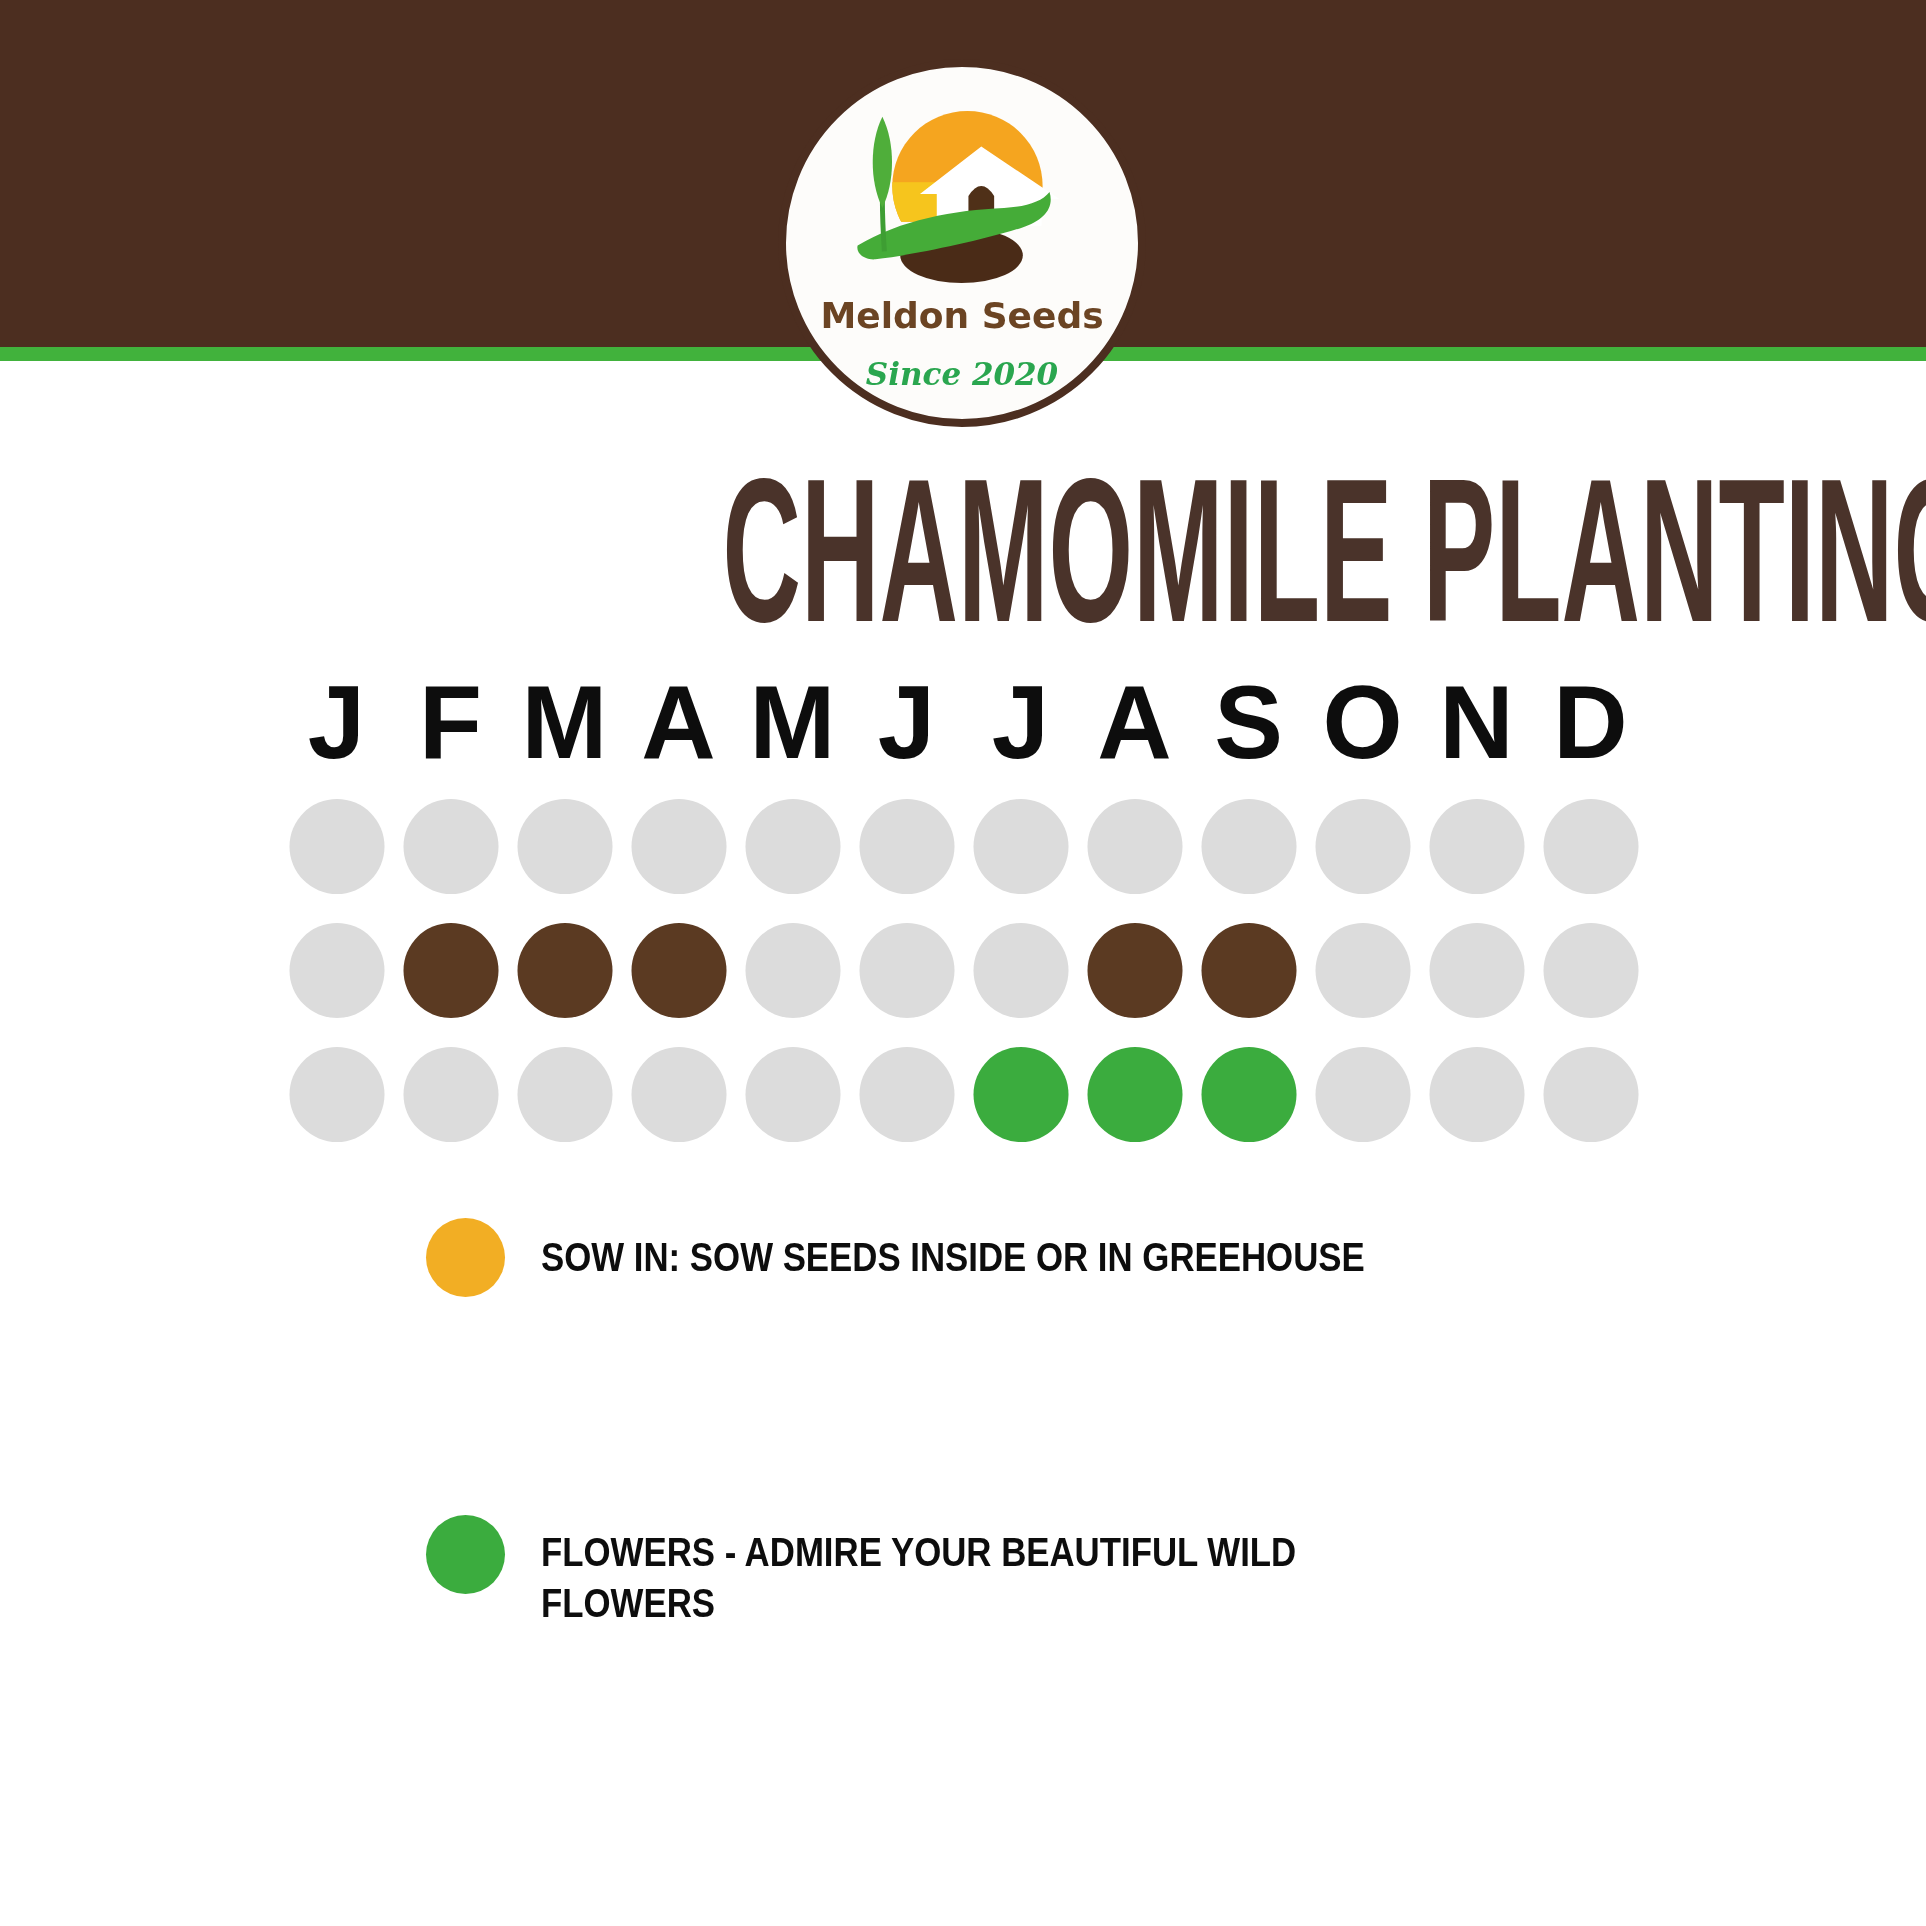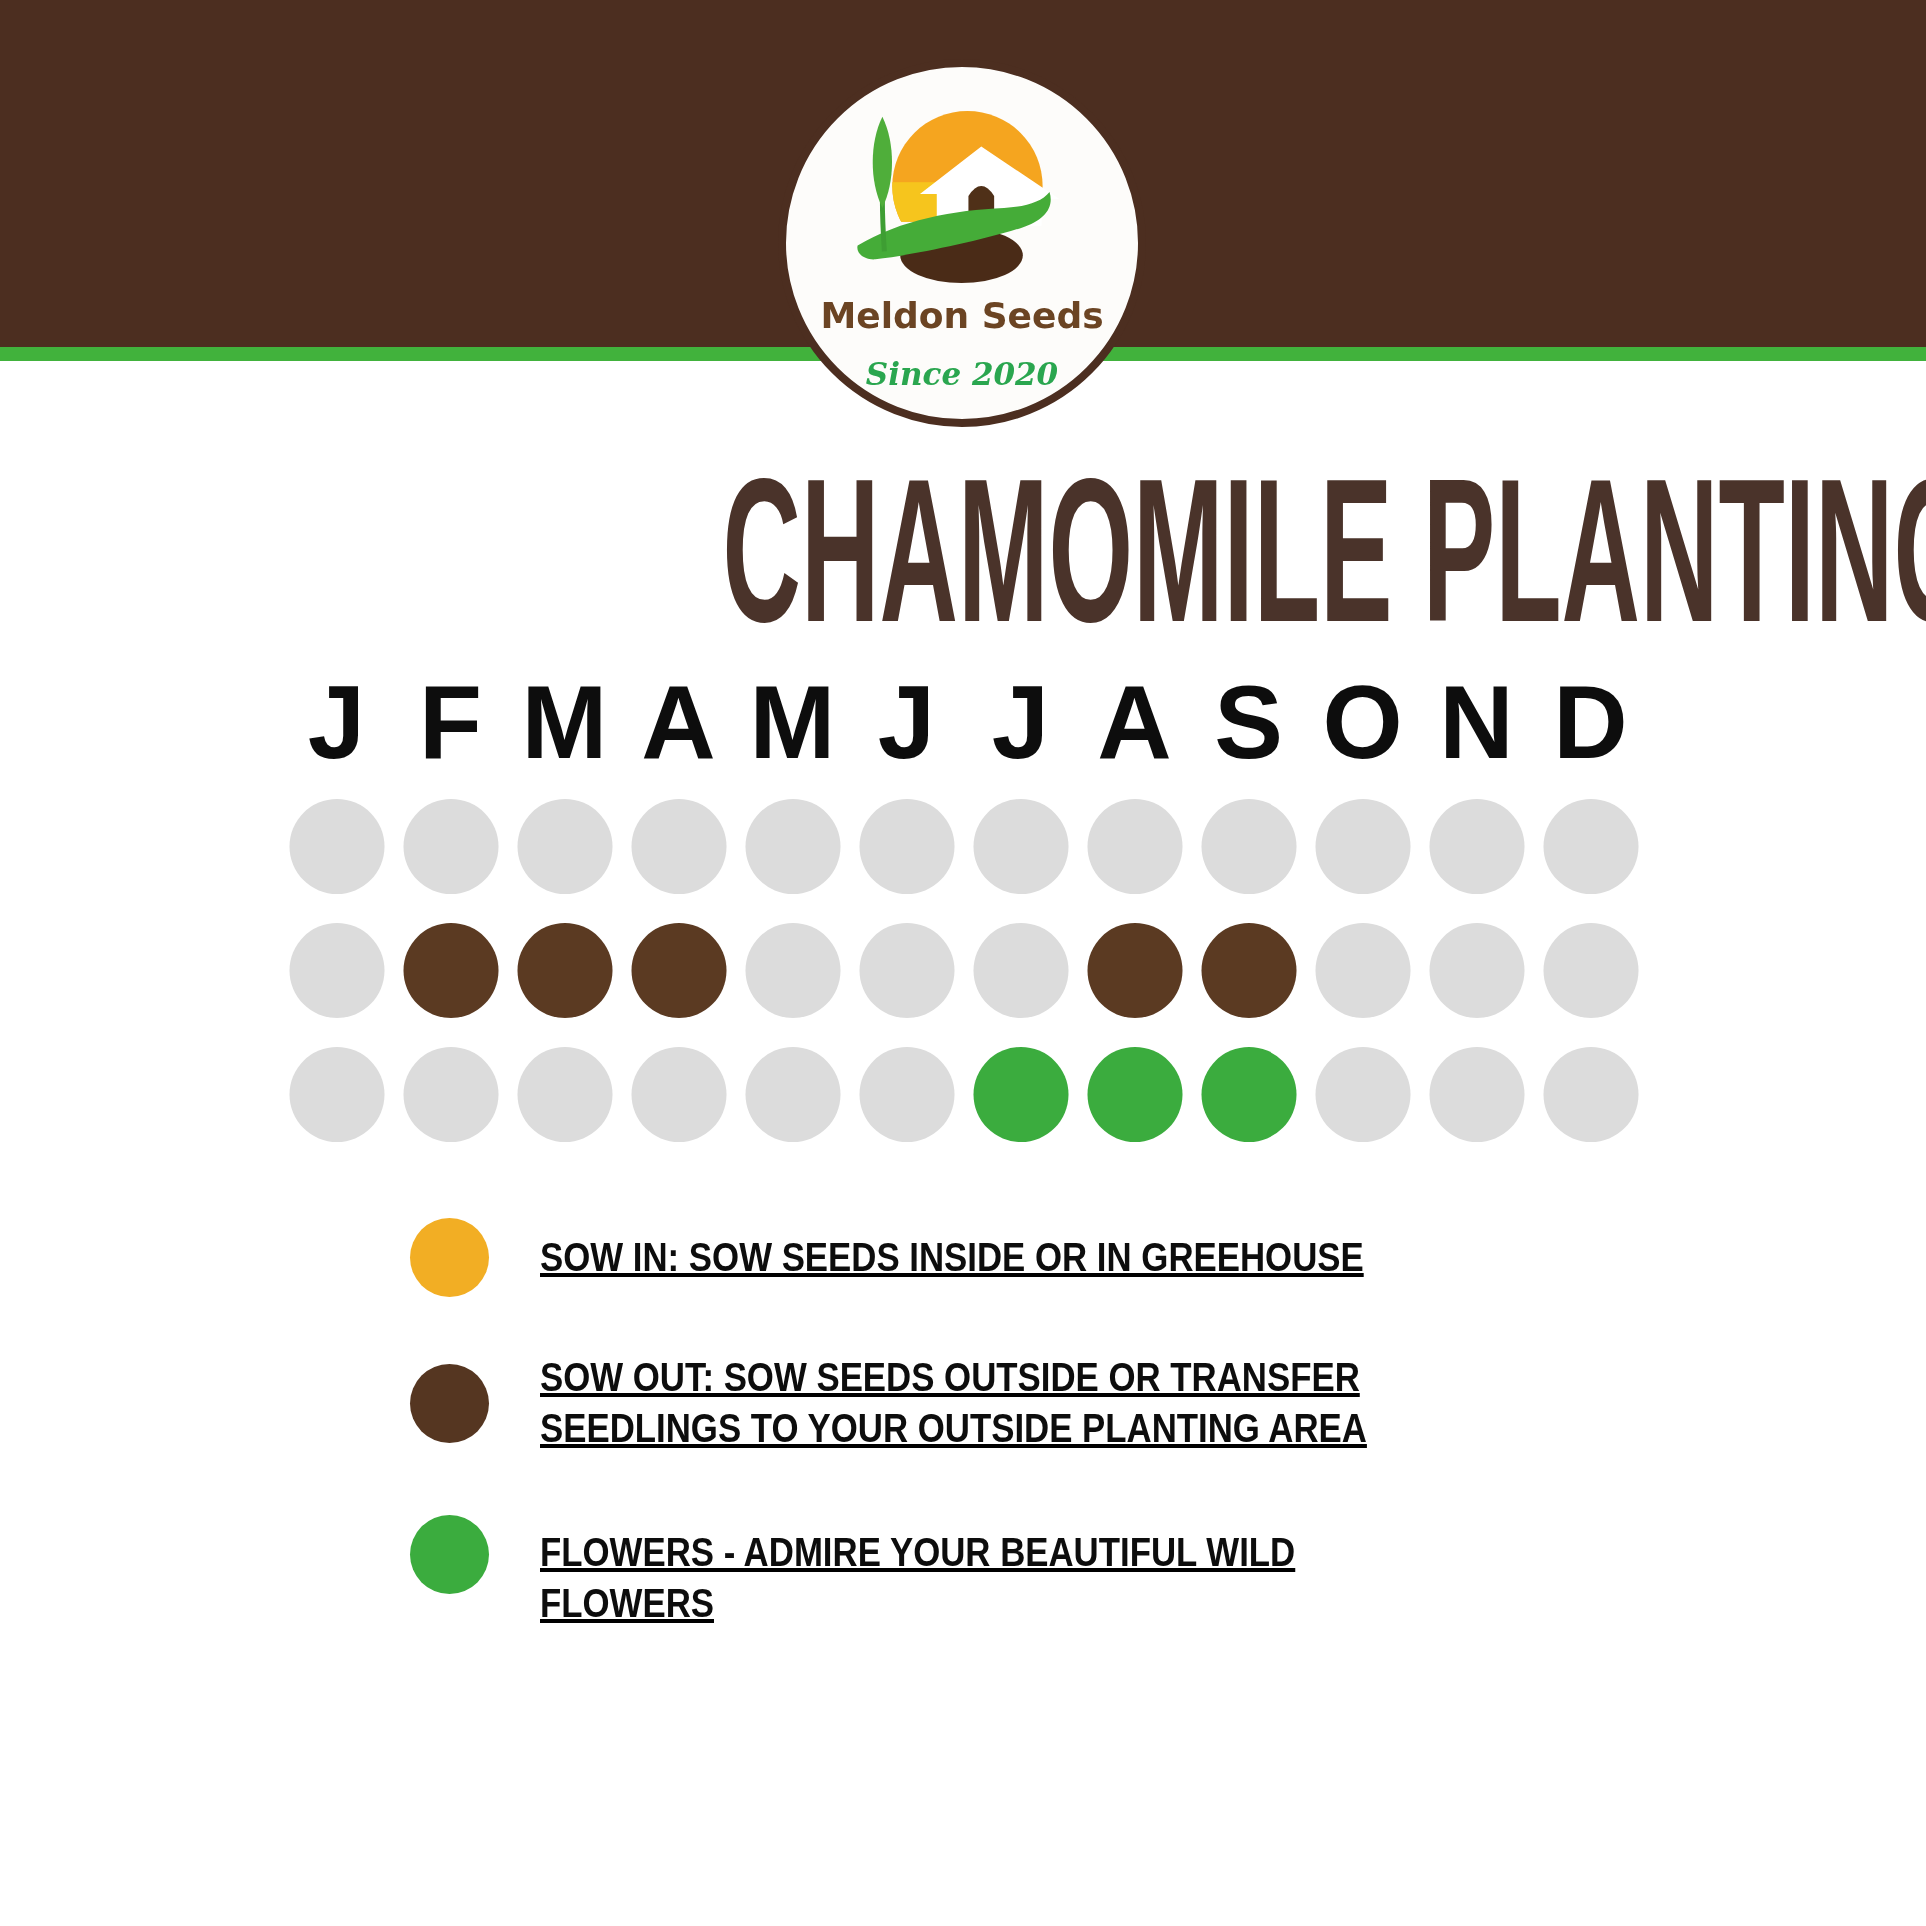--- a/index.html
+++ b/index.html
@@ -29,21 +29,21 @@
   .months{position:absolute;top:671px;left:50%;transform:translateX(-50%);
           display:grid;grid-template-columns:repeat(12,114px);}
   .month{text-align:center;font-size:103px;line-height:103px;font-weight:700;color:#0D0D0D;}
 
   
   .dots{position:absolute;top:799px;left:50%;transform:translateX(-50%);
         display:grid;grid-template-columns:repeat(12,95px);column-gap:19px;row-gap:29px;}
   .dot{width:95px;height:95px;border-radius:50%;}
 
   
-  .legend-row{position:absolute;left:410px;display:flex;gap:51px;align-items:center;text-decoration:underline;}
+  .legend-row{position:absolute;left:426px;display:flex;gap:36px;align-items:center;}
   .legend-row.r1{top:1218px;height:79px;}
   .legend-row.r2{top:1352px;}
   .legend-row.r3{top:1527px;align-items:flex-start;}
   .legend-dot{width:79px;height:79px;border-radius:50%;flex-shrink:0;}
   .legend-row.r3 .legend-dot{margin-top:-12px;}
   .legend-text{font-size:40px;line-height:51px;font-weight:700;color:#0D0D0D;
                transform:scaleX(0.87);transform-origin:left center;white-space:nowrap;}
 
   
   .footer{position:absolute;top:1690px;left:0;width:100%;height:237px;background:#4C2E20;
@@ -144,27 +144,20 @@
       <div class="dot" style="background: rgb(220, 220, 220);"></div>
     </div>
 
   <div class="legend-row r1">
     <div class="legend-dot" id="ldot0" style="background: rgb(242, 174, 36);"></div>
     <div class="legend-text">
       <div>SOW IN: SOW SEEDS INSIDE OR IN GREEHOUSE</div>
     </div>
   </div>
 
-  <div class="legend-row r2">
-    <div class="legend-dot" id="ldot1" style="background: rgb(85, 54, 33);"></div>
-    <div class="legend-text">
-      <div>SOW OUT: SOW SEEDS OUTSIDE OR TRANSFER</div>
-      <div>SEEDLINGS TO YOUR OUTSIDE PLANTING AREA</div>
-    </div>
-  </div>
 
   <div class="legend-row r3">
     <div class="legend-dot" id="ldot2" style="background: rgb(59, 172, 62);"></div>
     <div class="legend-text">
       <div>FLOWERS - ADMIRE YOUR BEAUTIFUL WILD</div>
       <div>FLOWERS</div>
     </div>
   </div>
 
 

